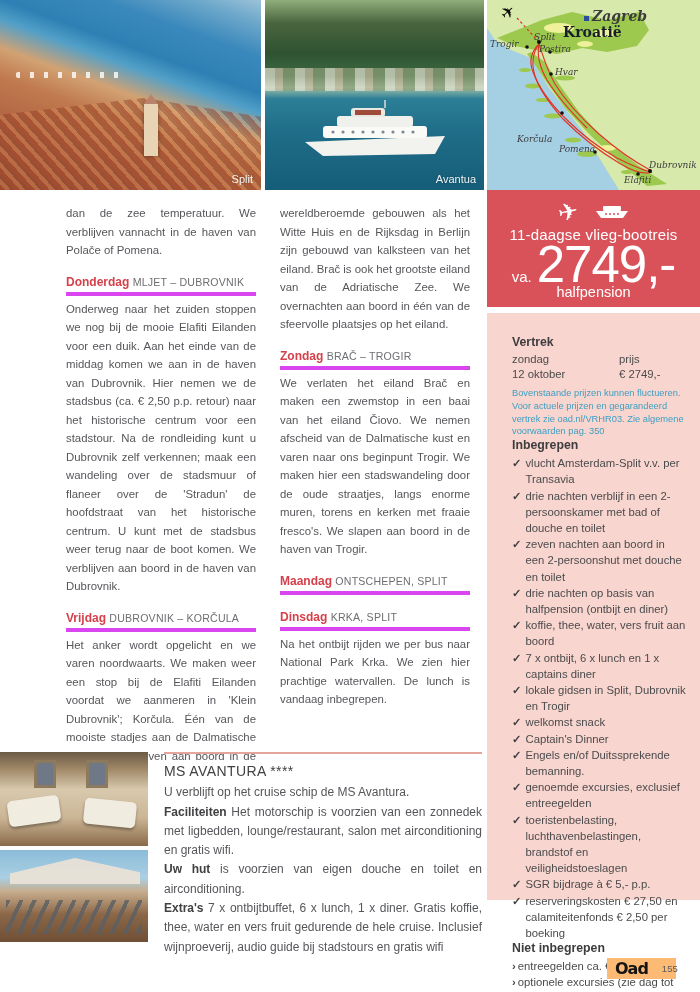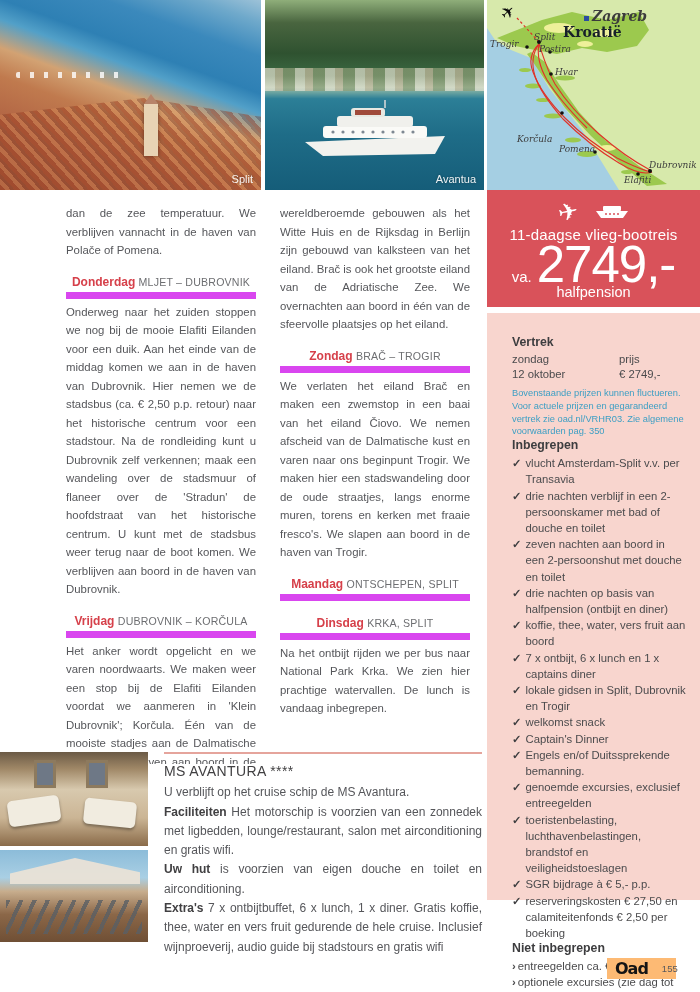--- a/index.html
+++ b/index.html
@@ -52,21 +52,21 @@
   #sidebar li .chk{flex:0 0 auto;font-weight:bold;color:#3d3d3f;}
   .mt{margin-top:13px;}
   .ni-wrap{line-height:16.2px;}
   .ni-item{display:inline-block;padding-left:11px;text-indent:-11px;margin-right:5px;vertical-align:top;}
   .ni-item .chev{font-weight:bold;margin-right:2px;}
   
   .col{position:absolute;top:204px;width:190px;height:560px;overflow:hidden;font-size:11.4px;line-height:18.5px;text-align:justify;}
   #col-left{left:66px;}
   #col-right{left:280px;}
   .col p{margin:0;}
-  .dayhead{margin:15px 0 4px;padding-bottom:2px;border-bottom:7px solid #d946ef;font-size:12px;line-height:15px;text-align:center;}
+  .dayhead{margin:15px 0 4px;padding-bottom:2px;border-bottom:4px solid #d946ef;font-size:12px;line-height:15px;text-align:left;}
   .dayhead .day{color:#d6404a;font-weight:bold;}
   .dayhead .route{color:#6d6e71;font-weight:normal;font-size:10.6px;letter-spacing:.2px;}
   
   .bphoto{position:absolute;left:0;width:148px;overflow:hidden;}
   #photo-cabin{top:752px;height:94px;background:linear-gradient(180deg,#6b5a46 0%,#a08867 18%,#d8c9ae 40%,#cbb595 70%,#8a6b49 100%);}
   #photo-cabin .bed{position:absolute;width:52px;height:26px;background:#f1ece0;border-radius:5px;box-shadow:0 2px 3px rgba(0,0,0,.35);}
   #photo-cabin .bed.b1{left:8px;top:46px;transform:rotate(-8deg);}
   #photo-cabin .bed.b2{left:84px;top:48px;transform:rotate(6deg);}
   #photo-cabin .win{position:absolute;top:8px;width:16px;height:22px;background:#6e7886;border:3px solid #8d7a5e;}
   #photo-cabin .win.w1{left:34px;} #photo-cabin .win.w2{left:86px;}

